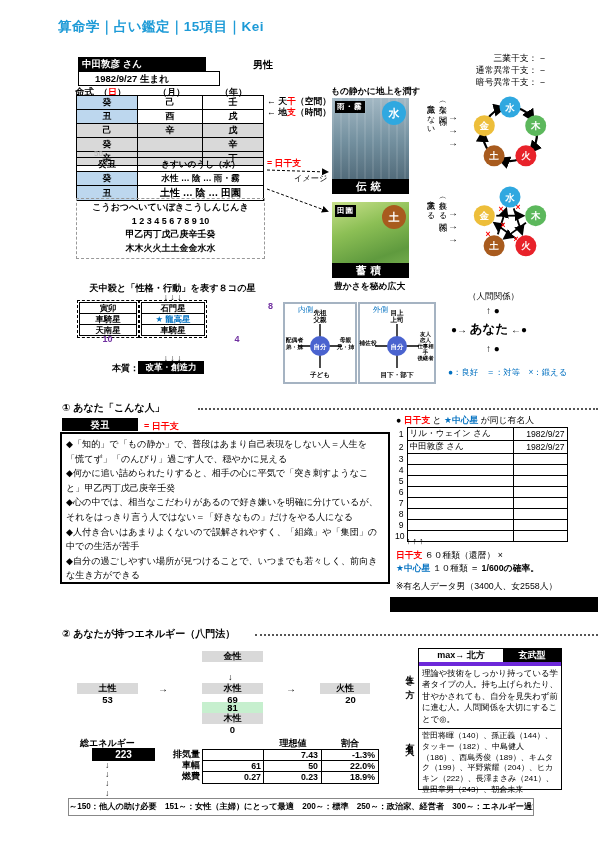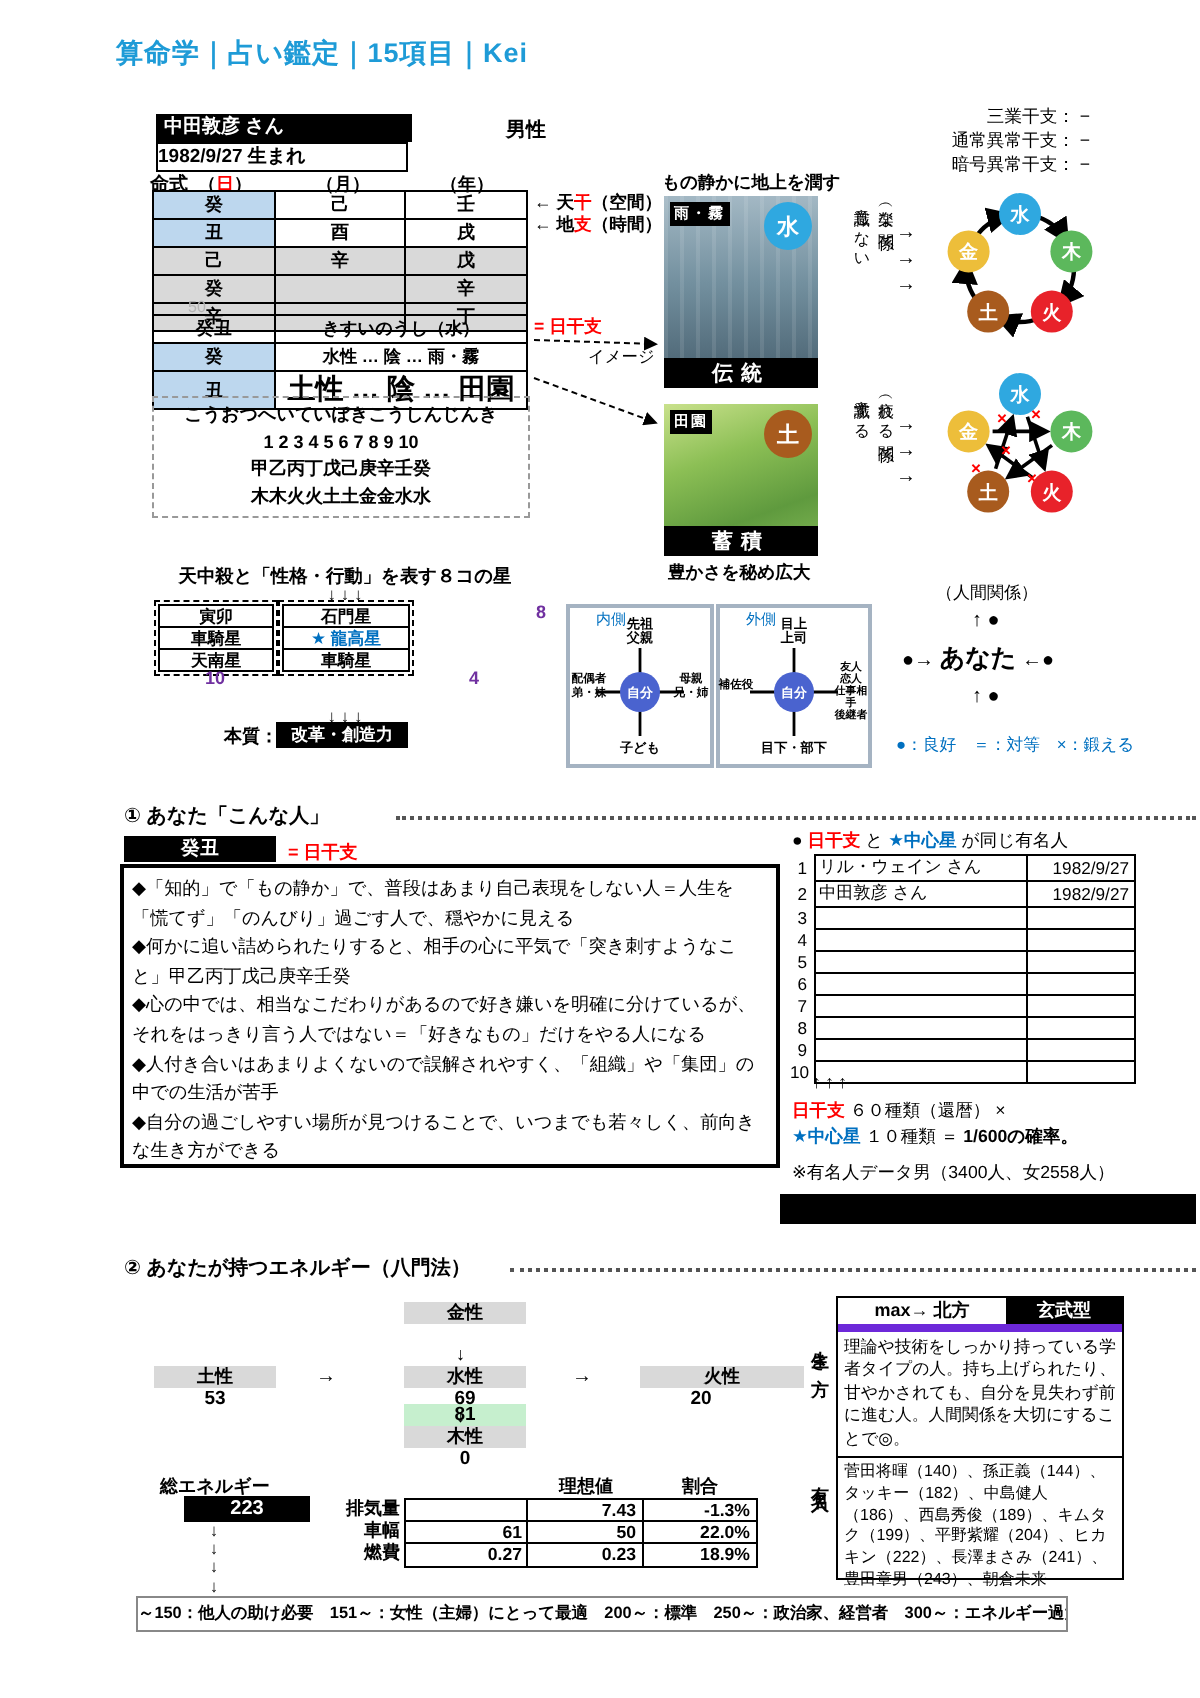--- a/index.html
+++ b/index.html
@@ -65,21 +65,21 @@
   svg .selftxt{fill:#fff;font-weight:bold;font-size:6.5px;text-anchor:middle;}
 </style>
 </head>
 <body>
 
 <div class="page">
 
   <div class="abs title" style="left:58px;top:18px;">算命学｜占い鑑定｜15項目｜Kei</div>
 
   <div class="abs blackbox" style="left:78px;top:57px;width:124px;height:14px;font-size:9.5px;line-height:14px;padding-left:4px;">中田敦彦 さん</div>
-  <div class="abs b" style="left:78px;top:71px;width:124px;height:13px;font-size:9.5px;line-height:13px;padding-left:0;border:1px solid #000;">1982/9/27 生まれ</div>
+  <div class="abs b" style="left:78px;top:71px;width:124px;height:13px;font-size:9.5px;line-height:13px;padding-left:16px;border:1px solid #000;">1982/9/27 生まれ</div>
   <div class="abs b" style="left:253px;top:58px;font-size:10px;">男性</div>
 
   <div class="abs flags" style="left:400px;top:53px;width:145px;">
     <div>三業干支： −</div>
     <div>通常異常干支： −</div>
     <div>暗号異常干支： −</div>
   </div>
 
   <div class="abs b" style="left:75px;top:86px;font-size:9.5px;">命式</div>
   <div class="abs b" style="left:99px;top:86px;font-size:9px;"><span>（</span><span class="red">日</span><span>）</span></div>
@@ -133,21 +133,21 @@
         <tr>
           <td style="height:10px;">癸丑</td>
           <td style="font-size:8.6px;height:10px;">きすいのうし（水）</td>
         </tr>
     <tr>
           <td class="bluecell" style="height:10px;">癸</td>
           <td style="font-size:8.6px;height:10px;">水性 … 陰 … 雨・霧</td>
         </tr>
     <tr>
           <td class="bluecell" style="height:10px;">丑</td>
-          <td style="font-size:14px;height:10px;">土性 … 陰 … 田園</td>
+          <td style="font-size:10px;height:10px;">土性 … 陰 … 田園</td>
         </tr>
   </tbody>
     </table>
   <div class="abs note9 red" style="left:267px;top:158px;">= 日干支</div>
 
   <svg class="abs" style="left:263px;top:158px;" width="72" height="60" viewBox="0 0 72 60">
     <defs>
       <marker id="da" markerWidth="7" markerHeight="7" refX="5" refY="3.5" orient="auto">
           <path d="M0,0L7,3.5L0,7Z" fill="#000"></path>
         </marker>
@@ -399,21 +399,21 @@
 
   <div class="abs ecell graycell" style="left:202px;top:651px;width:61px;">金性</div>
   <div class="abs ecell greencell" style="left:202px;top:662px;width:61px;font-size:9.5px;">81</div>
   <div class="abs" style="left:228px;top:672px;font-size:9px;">↓</div>
   <div class="abs ecell graycell" style="left:77px;top:683px;width:61px;">土性</div>
   <div class="abs eval" style="left:77px;top:694px;width:61px;">53</div>
   <div class="abs" style="left:158px;top:683px;font-size:10px;">→</div>
   <div class="abs ecell graycell" style="left:202px;top:683px;width:61px;">水性</div>
   <div class="abs eval" style="left:202px;top:694px;width:61px;">69</div>
   <div class="abs" style="left:286px;top:683px;font-size:10px;">→</div>
-  <div class="abs ecell graycell" style="left:320px;top:683px;width:82px;">火性</div>
+  <div class="abs ecell graycell" style="left:320px;top:683px;width:50px;">火性</div>
   <div class="abs eval" style="left:320px;top:694px;width:61px;">20</div>
   <div class="abs" style="left:228px;top:703px;font-size:9px;">↓</div>
   <div class="abs ecell graycell" style="left:202px;top:713px;width:61px;">木性</div>
   <div class="abs eval" style="left:202px;top:724px;width:61px;">0</div>
 
   <div class="abs b" style="left:80px;top:737px;font-size:9px;">総エネルギー</div>
   <div class="abs blackbox ctr" style="left:92px;top:748px;width:63px;height:13px;font-size:10px;line-height:13px;">223</div>
   <div class="abs pre ctr" style="left:98px;top:761px;width:18px;font-size:8.5px;line-height:9.2px;">↓
 ↓
 ↓

